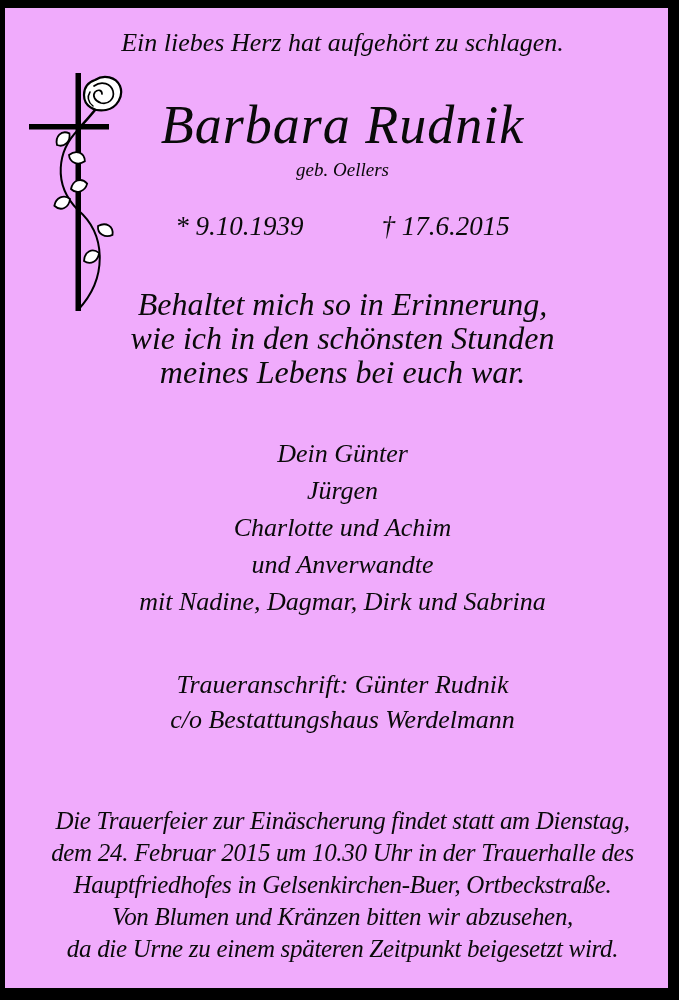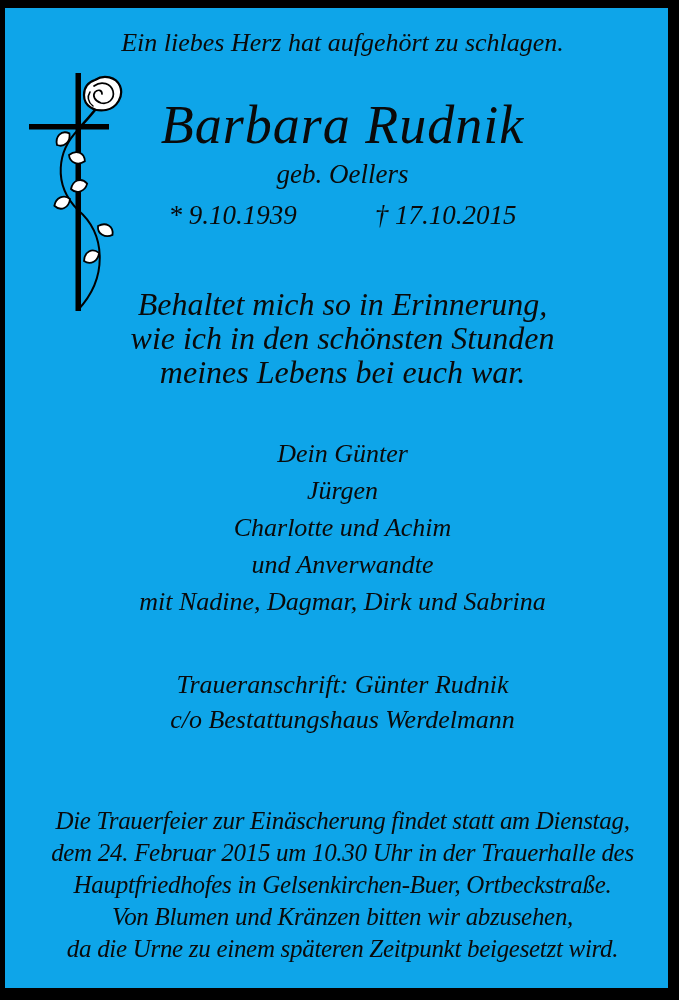--- a/index.html
+++ b/index.html
@@ -1,40 +1,40 @@
 <!DOCTYPE html>
 <html><head>
 <meta charset="utf-8">
 <style>
   html, body { margin: 0; padding: 0; background: #ffffff; }
   .notice {
     position: relative;
     width: 679px;
     height: 1000px;
     box-sizing: border-box;
-    background: #0ea5e9;
+    background: #f0abfc;
     border-style: solid;
     border-color: #000000;
     border-width: 8px 11px 12px 5px;
     overflow: hidden;
     font-family: "Liberation Serif", serif;
     font-style: italic;
     color: #0a0a0a;
   }
   .txt {
     position: absolute;
     left: 6px;
     width: 100%;
     text-align: center;
     white-space: nowrap;
   }
   .epigraph   { top: 20px;  font-size: 26px; }
   .name       { top: 86px;  font-size: 54px; letter-spacing: 1px; }
-  .maiden     { top: 151px; font-size: 27px; }
-  .dates      { top: 192px; font-size: 27px; display: flex; justify-content: center; gap: 78px; }
+  .maiden     { top: 151px; font-size: 19px; }
+  .dates      { top: 203px; font-size: 27px; display: flex; justify-content: center; gap: 78px; }
   .verse      { top: 279px; font-size: 32px; line-height: 34px; }
   .mourners   { top: 427px; font-size: 26px; line-height: 37px; }
   .address    { top: 659px; font-size: 26px; line-height: 35px; }
   .funeral    { top: 797px; font-size: 25px; line-height: 32px; letter-spacing: -0.3px; }
   .cross-art  { position: absolute; left: 19px; top: 60px; }
   .cross-art path, .cross-art rect { stroke-linecap: round; }
 </style>
 </head>
 <body>
 
@@ -65,21 +65,21 @@
     </g>
   </svg>
 
   <div class="txt epigraph">Ein liebes Herz hat aufgehört zu schlagen.</div>
 
   <div class="txt name">Barbara Rudnik</div>
   <div class="txt maiden">geb. Oellers</div>
 
   <div class="txt dates">
     <span>* 9.10.1939</span>
-    <span>† 17.10.2015</span>
+    <span>† 17.6.2015</span>
   </div>
 
   <div class="txt verse">
     <div>Behaltet mich so in Erinnerung,</div>
     <div>wie ich in den schönsten Stunden</div>
     <div>meines Lebens bei euch war.</div>
   </div>
 
   <div class="txt mourners">
     <div>Dein Günter</div>

